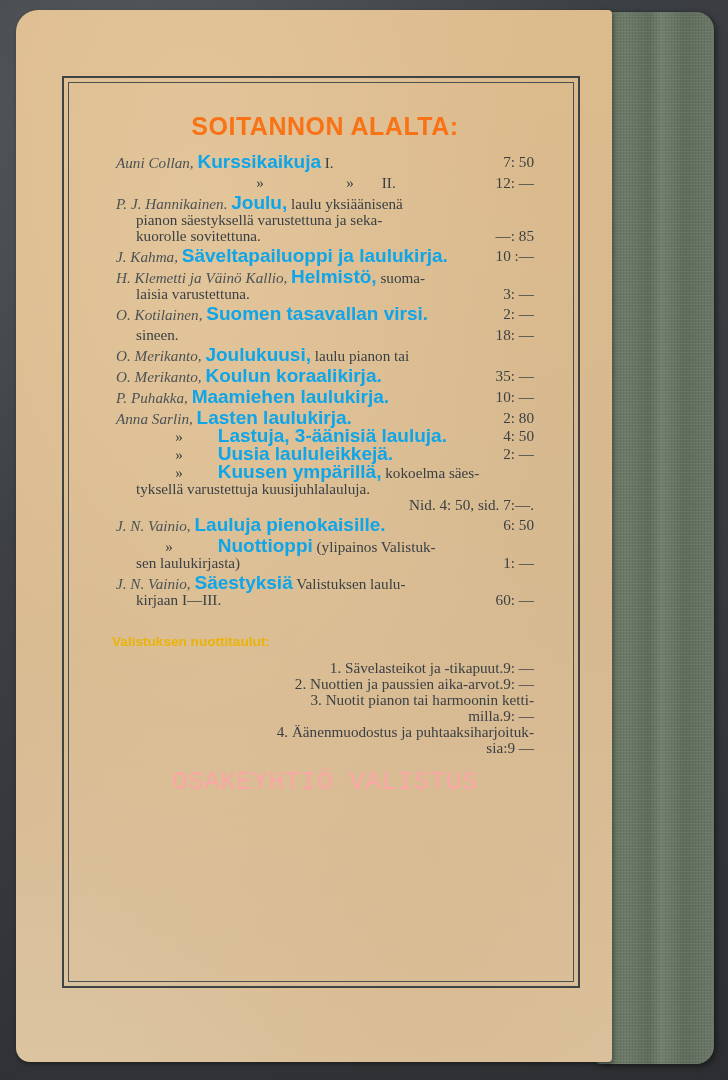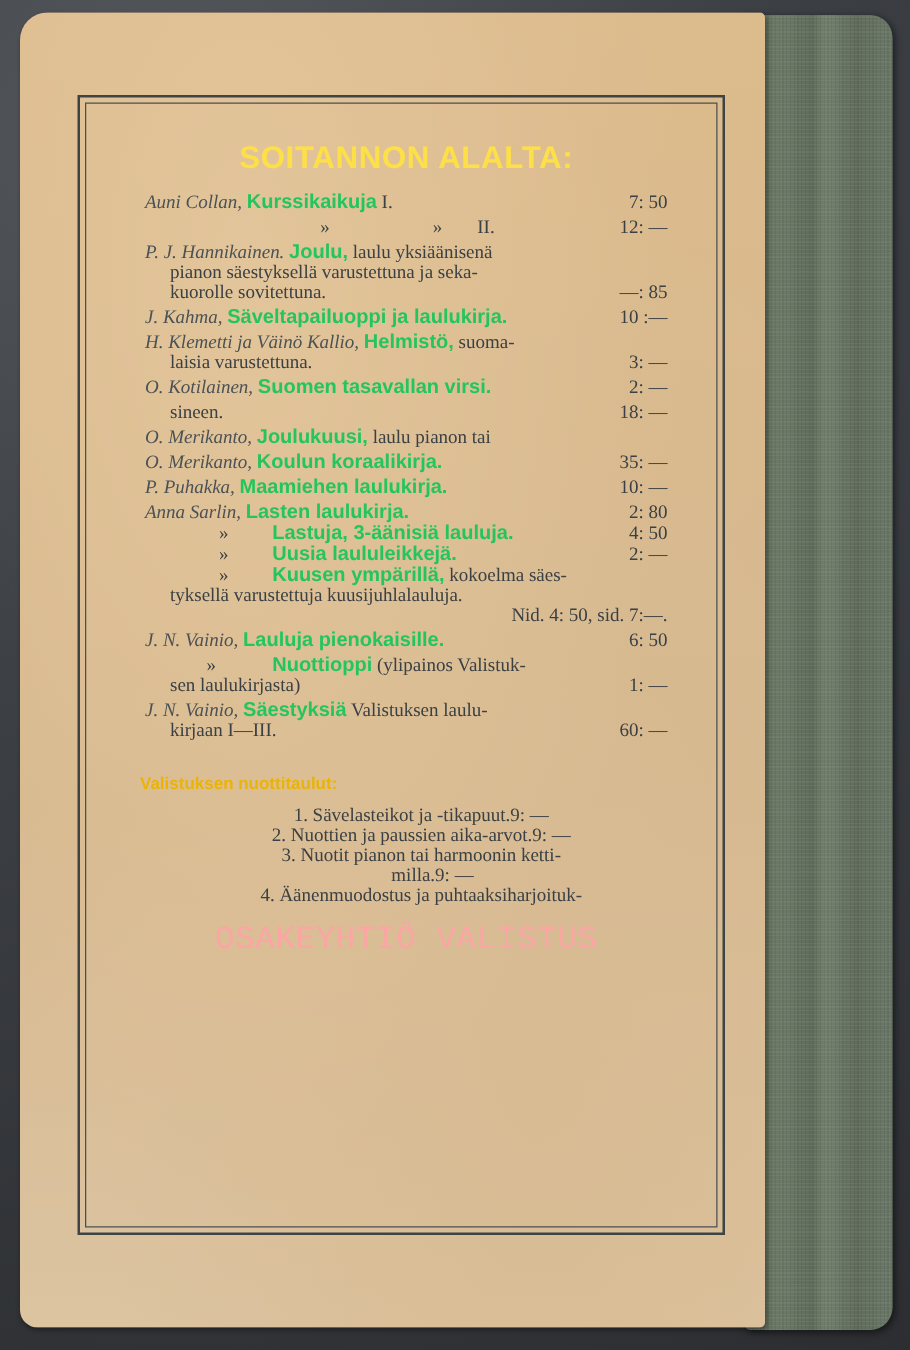--- a/index.html
+++ b/index.html
@@ -47,35 +47,35 @@
     border: 1px solid #4a5052;
   }
   .content {
     position: absolute; left: 116px; top: 112px; width: 418px;
     color: #3a4043;
     font-size: 15.2px; line-height: 16px;
   }
   .title {
     font-family: "Liberation Sans", "DejaVu Sans", sans-serif;
     font-weight: bold; font-size: 25px; letter-spacing: 0.5px;
-    text-align: center; margin: 6px 0 20px 0; color: #fde047;
+    text-align: center; margin: 6px 0 20px 0; color: #f97316;
   }
   .entry { position: relative; margin-bottom: 4px; }
   .entry .line { display: flex; justify-content: space-between; white-space: nowrap; }
   .entry .cont { padding-left: 20px; }
   .author { font-style: italic; color: #4b5255; }
-  .work { font-family: "Liberation Sans", "DejaVu Sans", sans-serif; font-weight: bold; font-size: 16px; color: #22c55e; }
+  .work { font-family: "Liberation Sans", "DejaVu Sans", sans-serif; font-weight: bold; font-size: 19px; color: #0ea5e9; }
   .price { white-space: nowrap; }
   .ditto { display: inline-block; width: 56px; text-align: center; }
   .sub-title {
     font-family: "Liberation Sans", "DejaVu Sans", sans-serif;
     font-weight: bold; font-size: 13.6px; margin: 26px 0 10px -4px; color: #eab308;
   }
   .num-list { padding-left: 24px; }
-  .num-item .line { display: flex; justify-content: center; white-space: nowrap; }
+  .num-item .line { display: flex; justify-content: flex-end; white-space: nowrap; }
   .num-item .cont { padding-left: 18px; }
   .publisher {
     font-family: Liberation Mono, monospace;
     font-size: 26px; text-align: center; margin-top: 18px; letter-spacing: 0.5px; color: #fca5a5;
   }
 </style>
 </head>
 <body>
 
 <div class="backdrop"></div>
@@ -241,17 +241,21 @@
         </div>
       <div class="line cont">
           <span>milla.</span>
           <span class="price">9: —</span>
         </div>
     </div>
     <div class="num-item">
       <div class="line">
           <span><span>4.</span> <span>Äänenmuodostus ja puhtaaksiharjoituk-</span></span>
         </div>
+      <div class="line cont">
+          <span>sia:</span>
+          <span class="price">9 —</span>
+        </div>
     </div>
   </div>
 
   <div class="publisher">OSAKEYHTIÖ VALISTUS</div>
 </div>
 
 </body></html>

